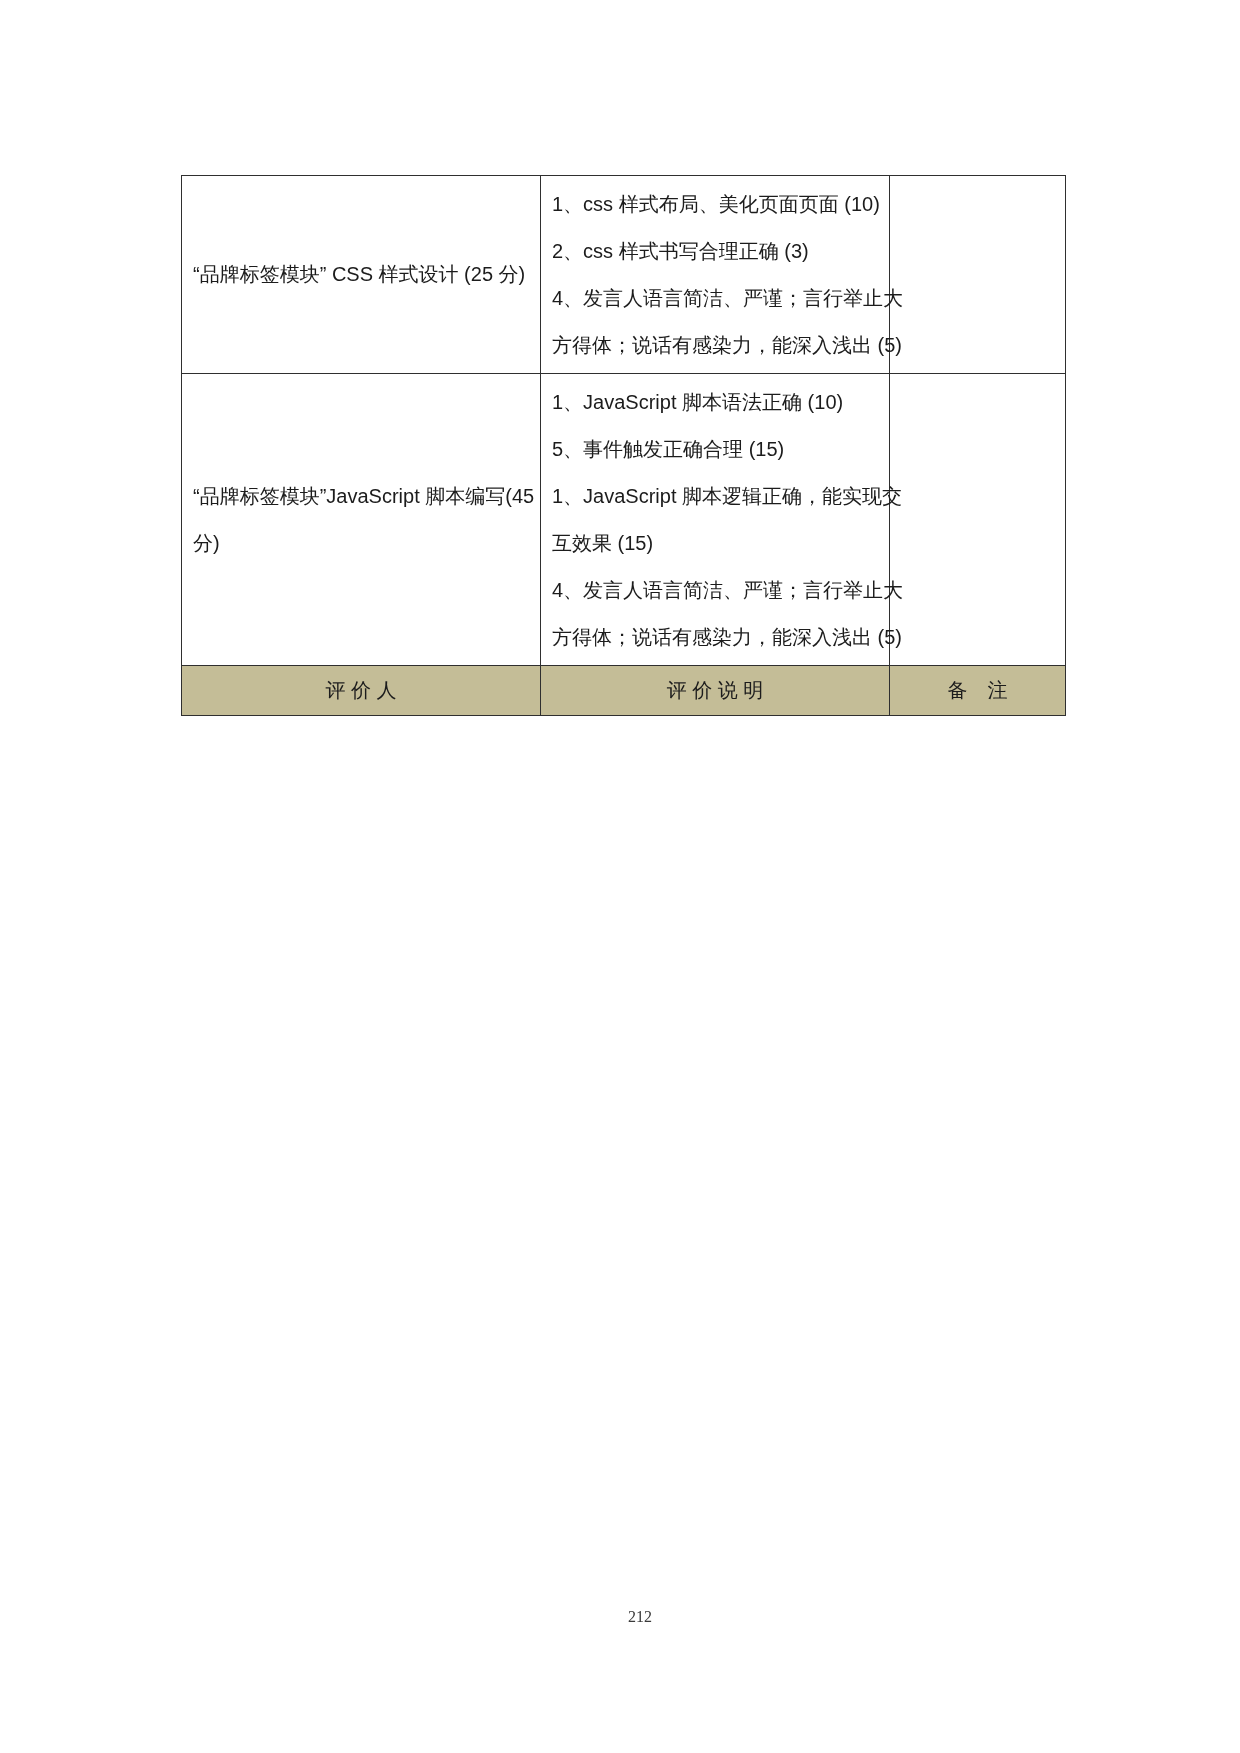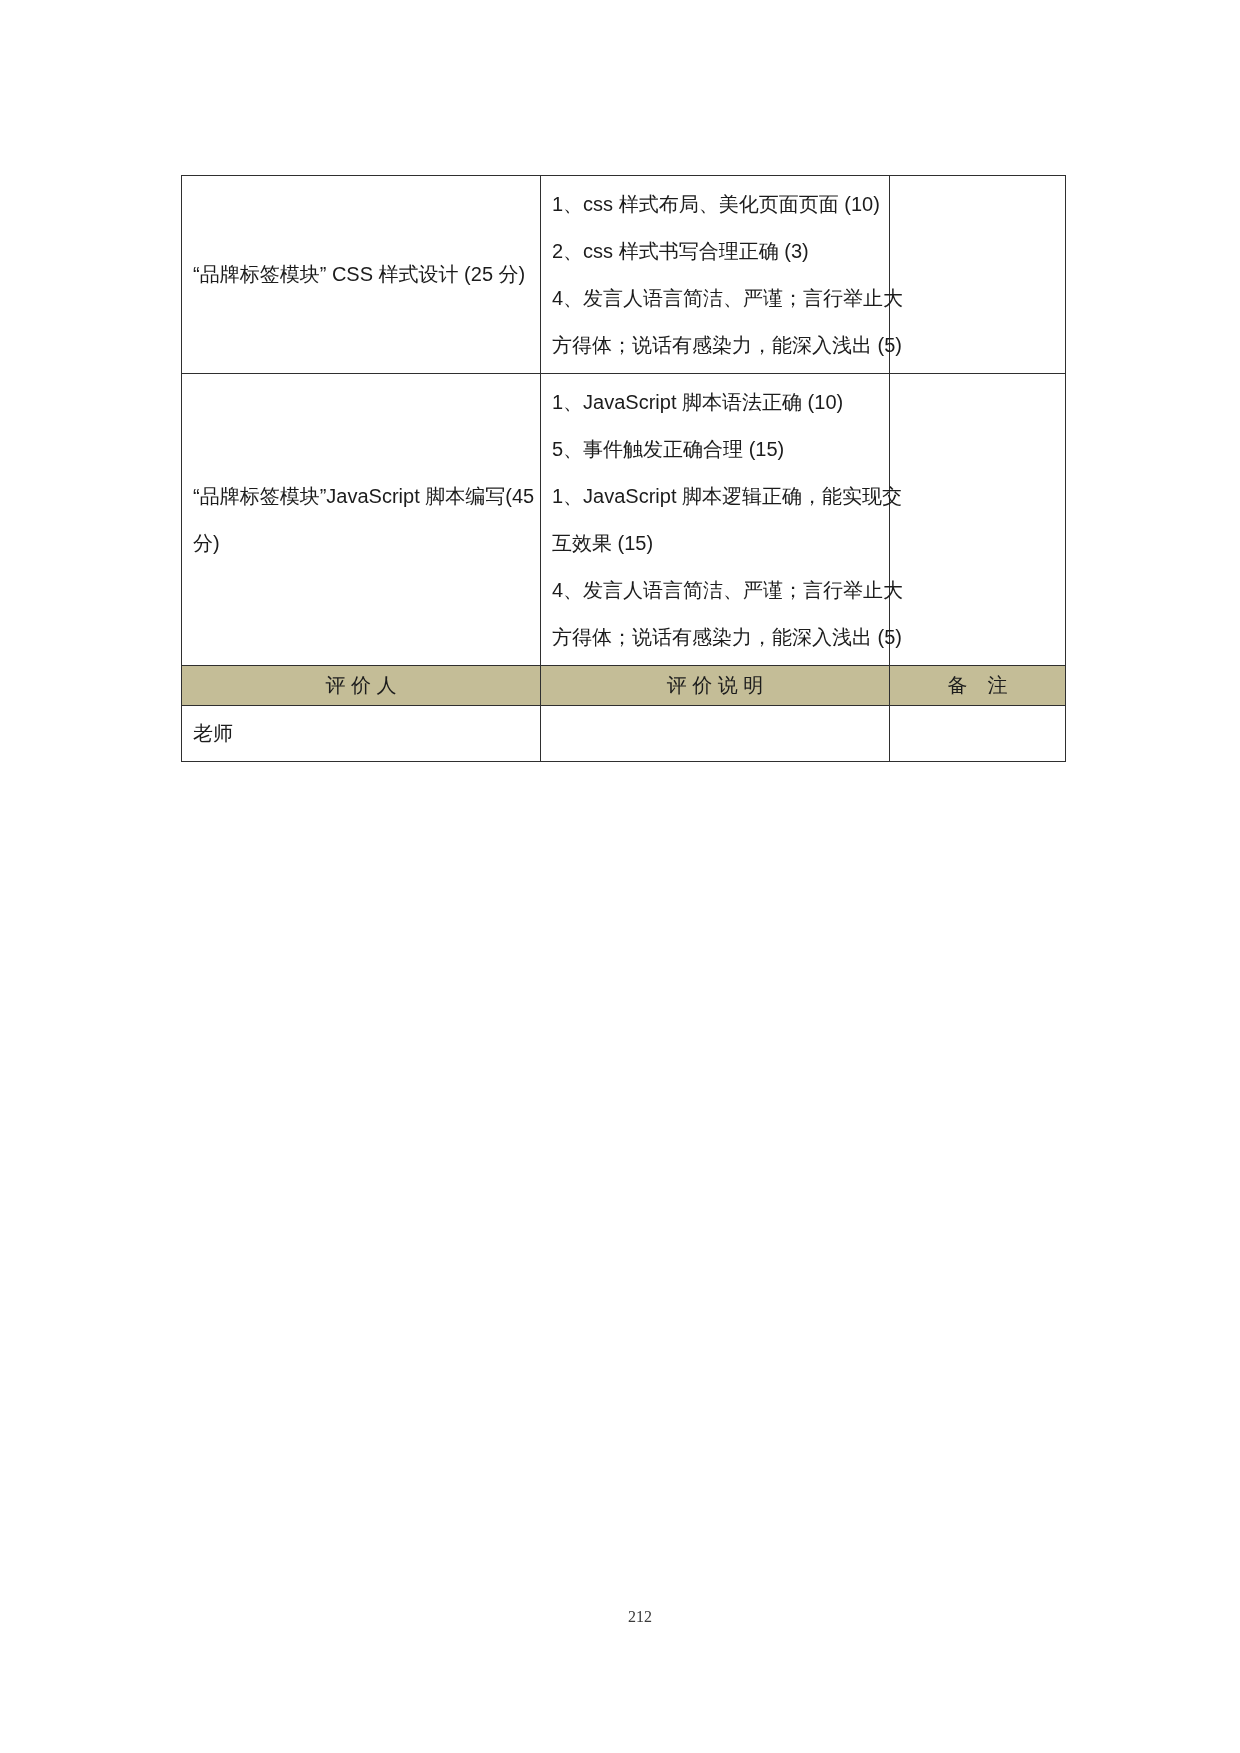--- a/index.html
+++ b/index.html
@@ -105,35 +105,26 @@
             <div class="line">5、事件触发正确合理 (15)</div>
             <div class="line">1、JavaScript 脚本逻辑正确，能实现交</div>
             <div class="line">互效果 (15)</div>
             <div class="line">4、发言人语言简洁、严谨；言行举止大</div>
             <div class="line">方得体；说话有感染力，能深入浅出 (5)</div>
           </div>
         </td>
         <td></td>
       </tr>
 
-      <tr class="header-row" style="height:40px;">
+      <tr class="header-row" style="height:50px;">
         <th>评 价 人</th>
         <th>评 价 说 明</th>
         <th>备　注</th>
       </tr>
 
 
-      <tr class="person-row" style="height:52px;">
-        <td>
-          <div class="cell-inner">
-            <div class="line">老师</div>
-          </div>
-        </td>
-        <td></td>
-        <td></td>
-      </tr>
 
     </tbody>
   </table>
 
   <div class="page-number">212</div>
 
 </div>
 
 </body></html>

